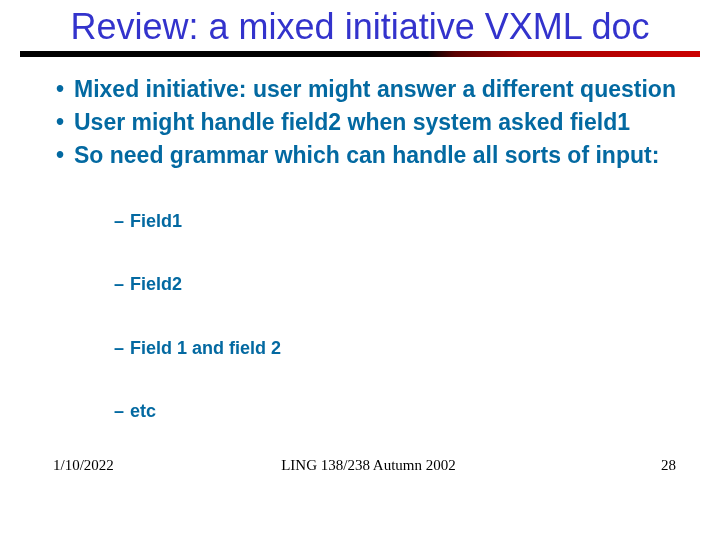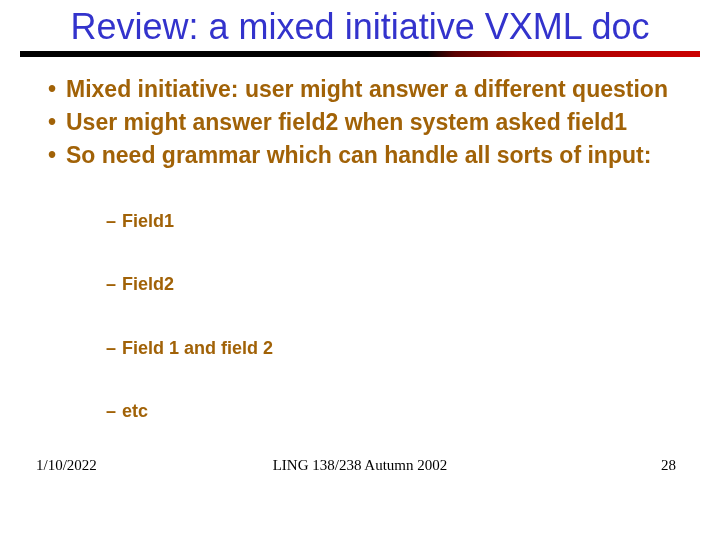--- a/index.html
+++ b/index.html
@@ -38,22 +38,22 @@
     background: #000000;
   }
   .title-rule .bar-red {
     position: absolute;
     right: 0; top: 0;
     width: 40%;
     height: 6px;
     background: linear-gradient(to right, #000000 0%, #5a0000 10%, #a00000 35%, #cc0000 100%);
   }
   .body {
-    padding: 0 36px 0 20px;
-    color: #a16207;
+    padding: 0 36px 0 28px;
+    color: #0369a1;
   }
   ul.main {
     list-style: none;
     margin: 0;
     padding: 0 0 0 28px;
     font-size: 23px;
     font-weight: 700;
     line-height: 1.25;
   }
   ul.main > li {
@@ -81,21 +81,21 @@
   }
   ul.sub > li::before {
     content: "–";
     position: absolute;
     left: 0;
     top: 1px;
     font-weight: 700;
   }
   .footer {
     position: absolute;
-    left: 0; right: 0;
+    left: 17px; right: 0;
     bottom: 22px;
     display: flex;
     justify-content: center;
     align-items: center;
     padding: 0 44px 0 36px;
     font-family: "Times New Roman", Times, serif;
     font-size: 15px;
     color: #000000;
   }
   .footer .center {
@@ -115,21 +115,21 @@
   <div class="title">Review: a mixed initiative VXML doc</div>
 
   <div class="title-rule">
     <div class="bar-black"></div>
     <div class="bar-red"></div>
   </div>
 
   <div class="body">
     <ul class="main">
       <li><span>Mixed initiative: user might answer a different question</span></li>
-      <li><span>User might answer field2 when system asked field1</span></li>
+      <li><span>User might handle field2 when system asked field1</span></li>
       <li><span>So need grammar which can handle all sorts of input:</span>
         <ul class="sub">
           <li><span>Field1</span></li>
           <li><span>Field2</span></li>
           <li><span>Field 1 and field 2</span></li>
           <li><span>etc</span></li>
         </ul>
       </li>
     </ul>
   </div>

